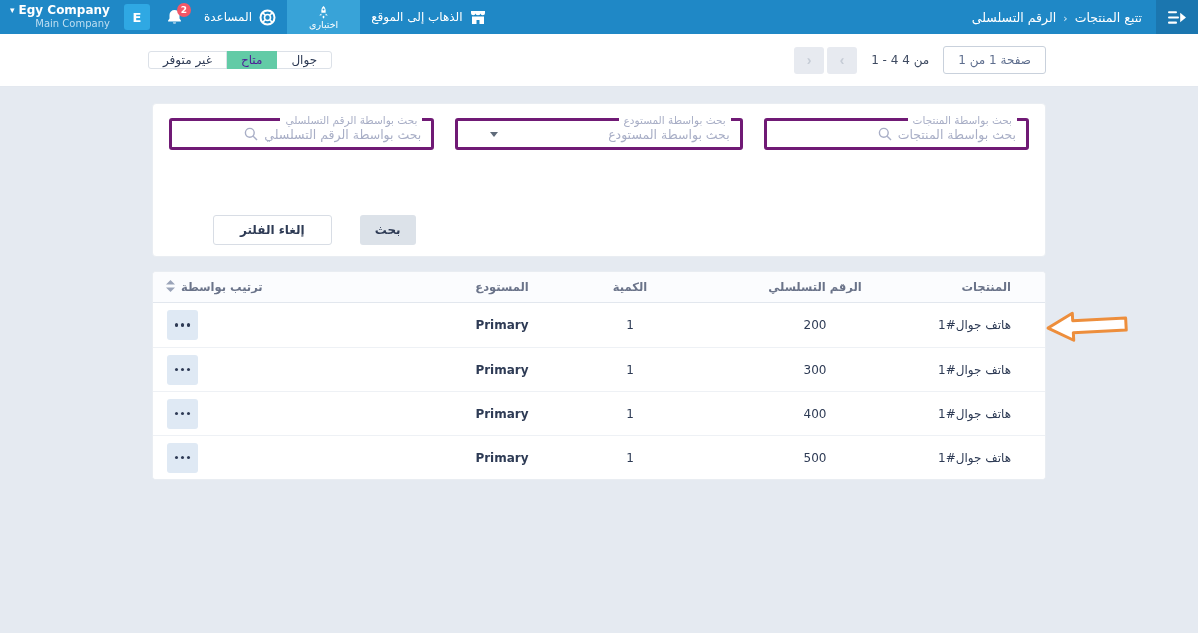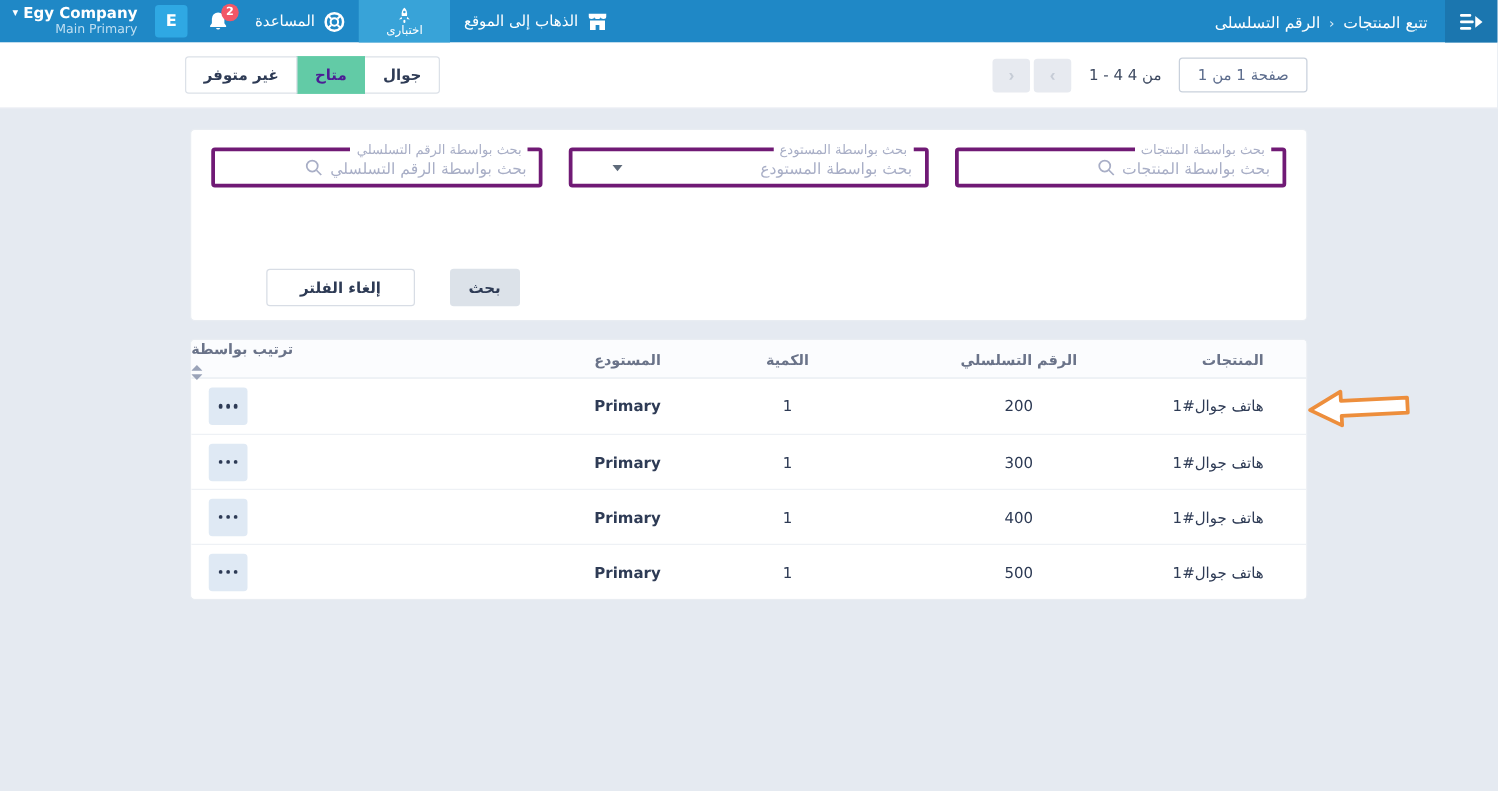--- a/index.html
+++ b/index.html
@@ -57,22 +57,22 @@
   }
   .range { color:#3E4A61; font-size:12px; direction:ltr; white-space:nowrap; }
   .pg-btns { display:flex; gap:3px; }
   .pg-btn {
     width:30px; height:27px; background:#E7EAF0; border:none; border-radius:3px;
     color:#C6CCD6; font-size:14px; font-weight:bold; line-height:1;
     display:flex; align-items:center; justify-content:center; cursor:default;
   }
   .seg { display:flex; }
   .seg-btn {
-    height:30px; padding:0 14px; background:#fff; border:1px solid #DCE1E8;
-    font-size:12px; font-weight:700; color:#2E3B55; cursor:pointer;
+    height:18px; padding:0 14px; background:#fff; border:1px solid #DCE1E8;
+    font-size:12px; font-weight:400; color:#2E3B55; cursor:pointer;
     font-family:inherit; white-space:nowrap;
   }
   .seg-btn:not(:first-child){ margin-right:-1px; }
   .seg-btn:first-child { border-start-start-radius:3px; border-end-start-radius:3px; }
   .seg-btn:last-child { border-start-end-radius:3px; border-end-end-radius:3px; }
   .seg-btn.active { background:#62CBA6; border-color:#62CBA6; color:#4c1d95; }
   
   .content { padding-top:16px; }
   .card { width:894px; margin:0 auto; background:#fff; border-radius:4px; border:1px solid #E9EDF2; }
   .filter-card { padding:14px 16px 15px; height:154px; }
@@ -109,21 +109,21 @@
     grid-template-columns:130px 200px 170px 86px 1fr;
     align-items:center;
   }
   .thead { height:31px; background:#FBFCFE; border-bottom:1px solid #E2E7EE;
     font-size:11.5px; font-weight:600; color:#6A7389; }
   .trow { height:44px; background:#fff; font-size:12px; color:#2E3B55; }
   .trow + .trow { border-top:1px solid #EEF1F5; }
   .c-product { text-align:start; padding-right:34px; }
   .c-serial, .c-qty, .c-wh { text-align:center; }
   .c-wh-val { font-weight:700; }
-  .c-sort { display:flex; align-items:flex-end; justify-content:flex-end; gap:6px; cursor:pointer;flex-direction:column; }
+  .c-sort { display:flex; align-items:flex-start; justify-content:flex-end; gap:6px; padding-left:13px; cursor:pointer; }
   .c-actions { display:flex; justify-content:flex-end; padding-left:14px; }
   .dots-btn {
     width:31px; height:30px; background:#DFE9F4; border:none; border-radius:3px;
     display:flex; align-items:center; justify-content:center; gap:2.5px; cursor:pointer;
   }
   .dots-btn i { width:3.5px; height:3.5px; border-radius:50%; background:#2E3B55; }
   
   .anno-arrow { position:absolute; left:1046px; top:309px; transform:rotate(-3deg); }
   svg { display:block; }
 </style>
@@ -193,21 +193,21 @@
       </span>
       <span class="badge">2</span>
     </div>
 
     <div class="avatar">E</div>
 
     <div class="company">
       <div class="name">
         <span class="caret">▾</span><span>Egy Company</span>
       </div>
-      <div class="branch">Main Primary</div>
+      <div class="branch">Main Company</div>
     </div>
   </div>
 </header>
 
 <div class="toolbar">
   <div class="pager">
     <div class="page-box">صفحة 1 من 1</div>
     <div class="range">1 - 4 من 4</div>
     <div class="pg-btns">
       <button class="pg-btn">

